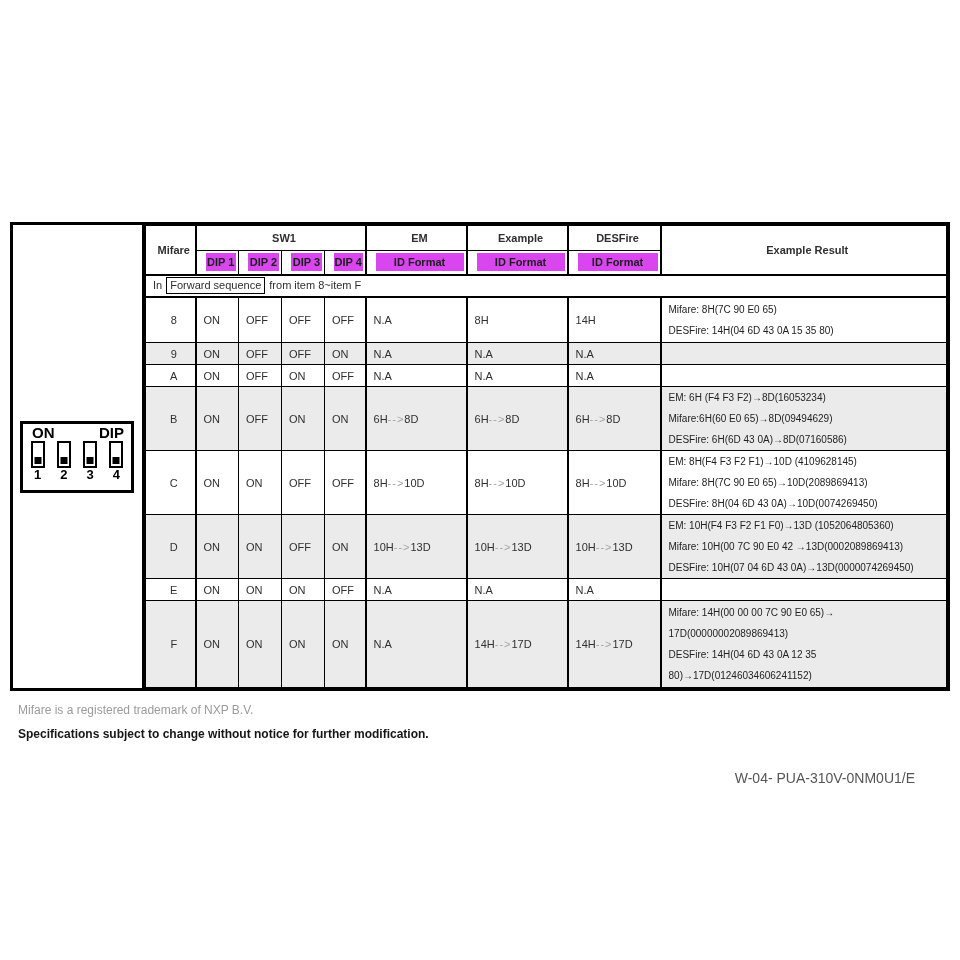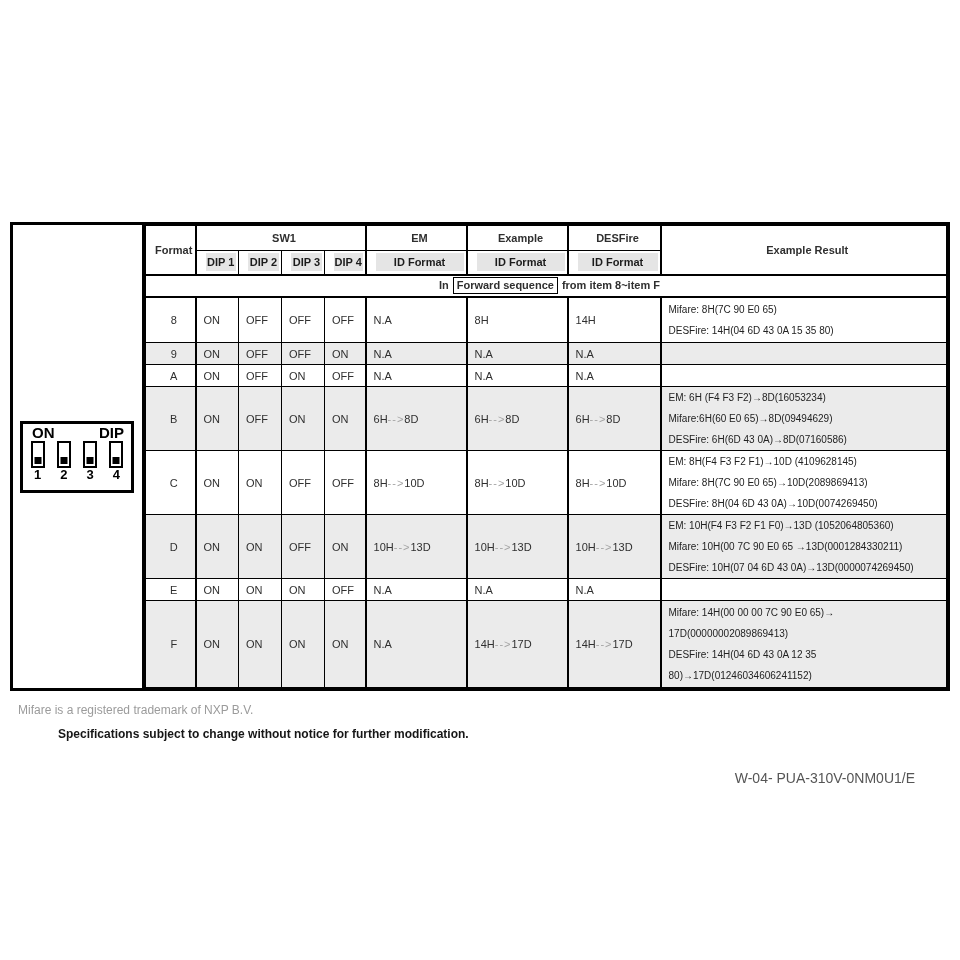--- a/index.html
+++ b/index.html
@@ -44,27 +44,27 @@
   tr.datarow td:nth-child(7),
   tr.datarow td:nth-child(8) { border-right-width:2px; }
   .bR2 { border-right-width:2px !important; }
   .bB2 { border-bottom-width:2px !important; }
 
   
   tr.hrow1 { height:25px; }
   tr.hrow2 { height:24px; }
   td.hcell { text-align:center; font-weight:bold; padding:0; color:#1c1c1c; }
   .graybox {
-    margin:2px; background:#e5e5e5;
+    margin:2px; background:#d946ef;
     font-weight:bold; text-align:center; color:#1c1c1c;
     line-height:18px; height:calc(100% - 4px);
   }
   
   tr.banner-row { height:22px; }
-  td.banner-cell { font-weight:bold; color:#1c1c1c; padding-left:6px;text-align:center; }
+  td.banner-cell { font-weight:normal; color:#1c1c1c; padding-left:6px; }
   .boxed { display:inline-block; border:1px solid #000; padding:0 3px; margin:0 4px; line-height:15px; }
 
   
   tr.h46 { height:46px; }
   tr.h22 { height:22px; }
   tr.h64 { height:64px; }
   tr.h87 { height:87px; }
   tr.shade td { background:#ebebeb; }
   td.item-cell { text-align:center; padding:0; }
   td.dip-cell { padding-left:8px; color:#3c3c3c; }
@@ -96,21 +96,21 @@
     position:absolute; left:50%; bottom:2px; transform:translateX(-50%);
     width:7px; height:7px; background:#000;
   }
   .dip-numbers {
     display:flex; justify-content:space-between;
     padding:0 11px; font-weight:bold; font-size:13px; color:#000; line-height:14px;
   }
 
   
   .trademark { position:absolute; left:18px; top:703px; font-size:12px; color:#9b9b9b; }
-  .disclaimer { position:absolute; left:18px; top:727px; font-size:12px; font-weight:bold; color:#161616;margin-left:40px; }
+  .disclaimer { position:absolute; left:18px; top:727px; font-size:12px; font-weight:bold; color:#161616; }
   .docnum { position:absolute; right:45px; top:770px; font-size:14px; color:#555; }
 </style>
 </head>
 <body>
 
 <div class="page">
 
   <div class="tbl-frame">
 
     <div class="left-zone">
@@ -151,21 +151,21 @@
             <col style="width:43px">
             <col style="width:41px">
           <col style="width:101px">
             <col style="width:101px">
             <col style="width:93px">
             <col>
         </colgroup>
 
         <tbody>
             <tr class="hrow1">
-          <td class="hcell bR2 bB2" rowspan="2">Format</td>
+          <td class="hcell bR2 bB2" rowspan="2">Mifare</td>
           <td class="hcell bR2" colspan="4">SW1</td>
           <td class="hcell bR2">EM</td>
           <td class="hcell bR2">Example</td>
           <td class="hcell bR2">DESFire</td>
           <td class="hcell bB2" rowspan="2">Example Result</td>
         </tr>
 
         <tr class="hrow2">
           <td class="hcell bB2">
                 <div class="graybox">DIP 1</div>
@@ -271,21 +271,21 @@
           <td class="item-cell">D</td>
           <td class="dip-cell">ON</td>
           <td class="dip-cell">ON</td>
           <td class="dip-cell">OFF</td>
           <td class="dip-cell">ON</td>
           <td class="fmt-cell"><span>10H</span><span class="arw">--&gt;</span><span>13D</span></td>
           <td class="fmt-cell"><span>10H</span><span class="arw">--&gt;</span><span>13D</span></td>
           <td class="fmt-cell"><span>10H</span><span class="arw">--&gt;</span><span>13D</span></td>
           <td class="ex-cell">
             <div class="exline">EM: 10H(F4 F3 F2 F1 F0)→13D (1052064805360)</div>
-            <div class="exline">Mifare: 10H(00 7C 90 E0 65 →13D(0001284330211)</div>
+            <div class="exline">Mifare: 10H(00 7C 90 E0 42 →13D(0002089869413)</div>
             <div class="exline">DESFire: 10H(07 04 6D 43 0A)→13D(0000074269450)</div>
           </td>
         </tr>
 
         <tr class="datarow h22">
           <td class="item-cell">E</td>
           <td class="dip-cell">ON</td>
           <td class="dip-cell">ON</td>
           <td class="dip-cell">ON</td>
           <td class="dip-cell">OFF</td>

